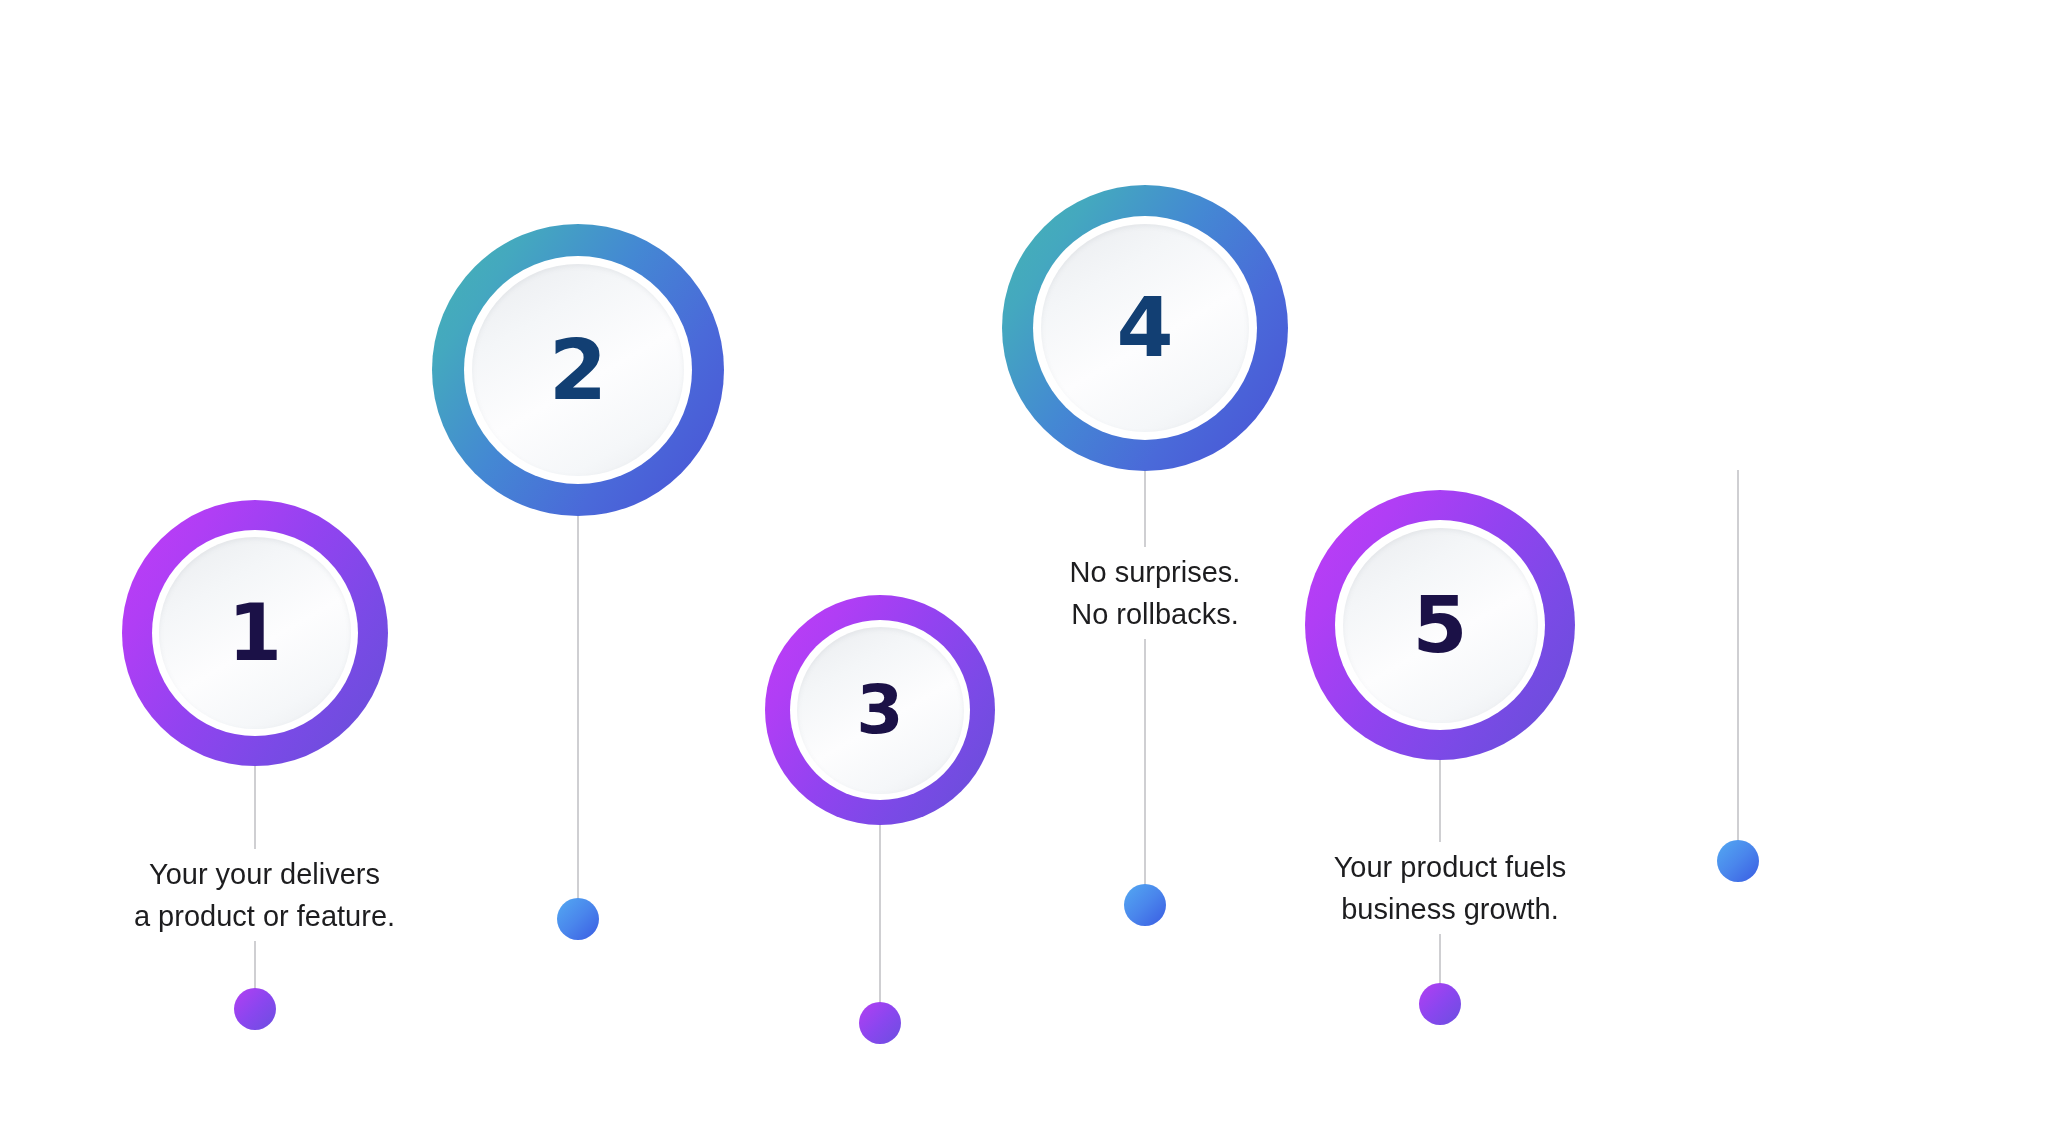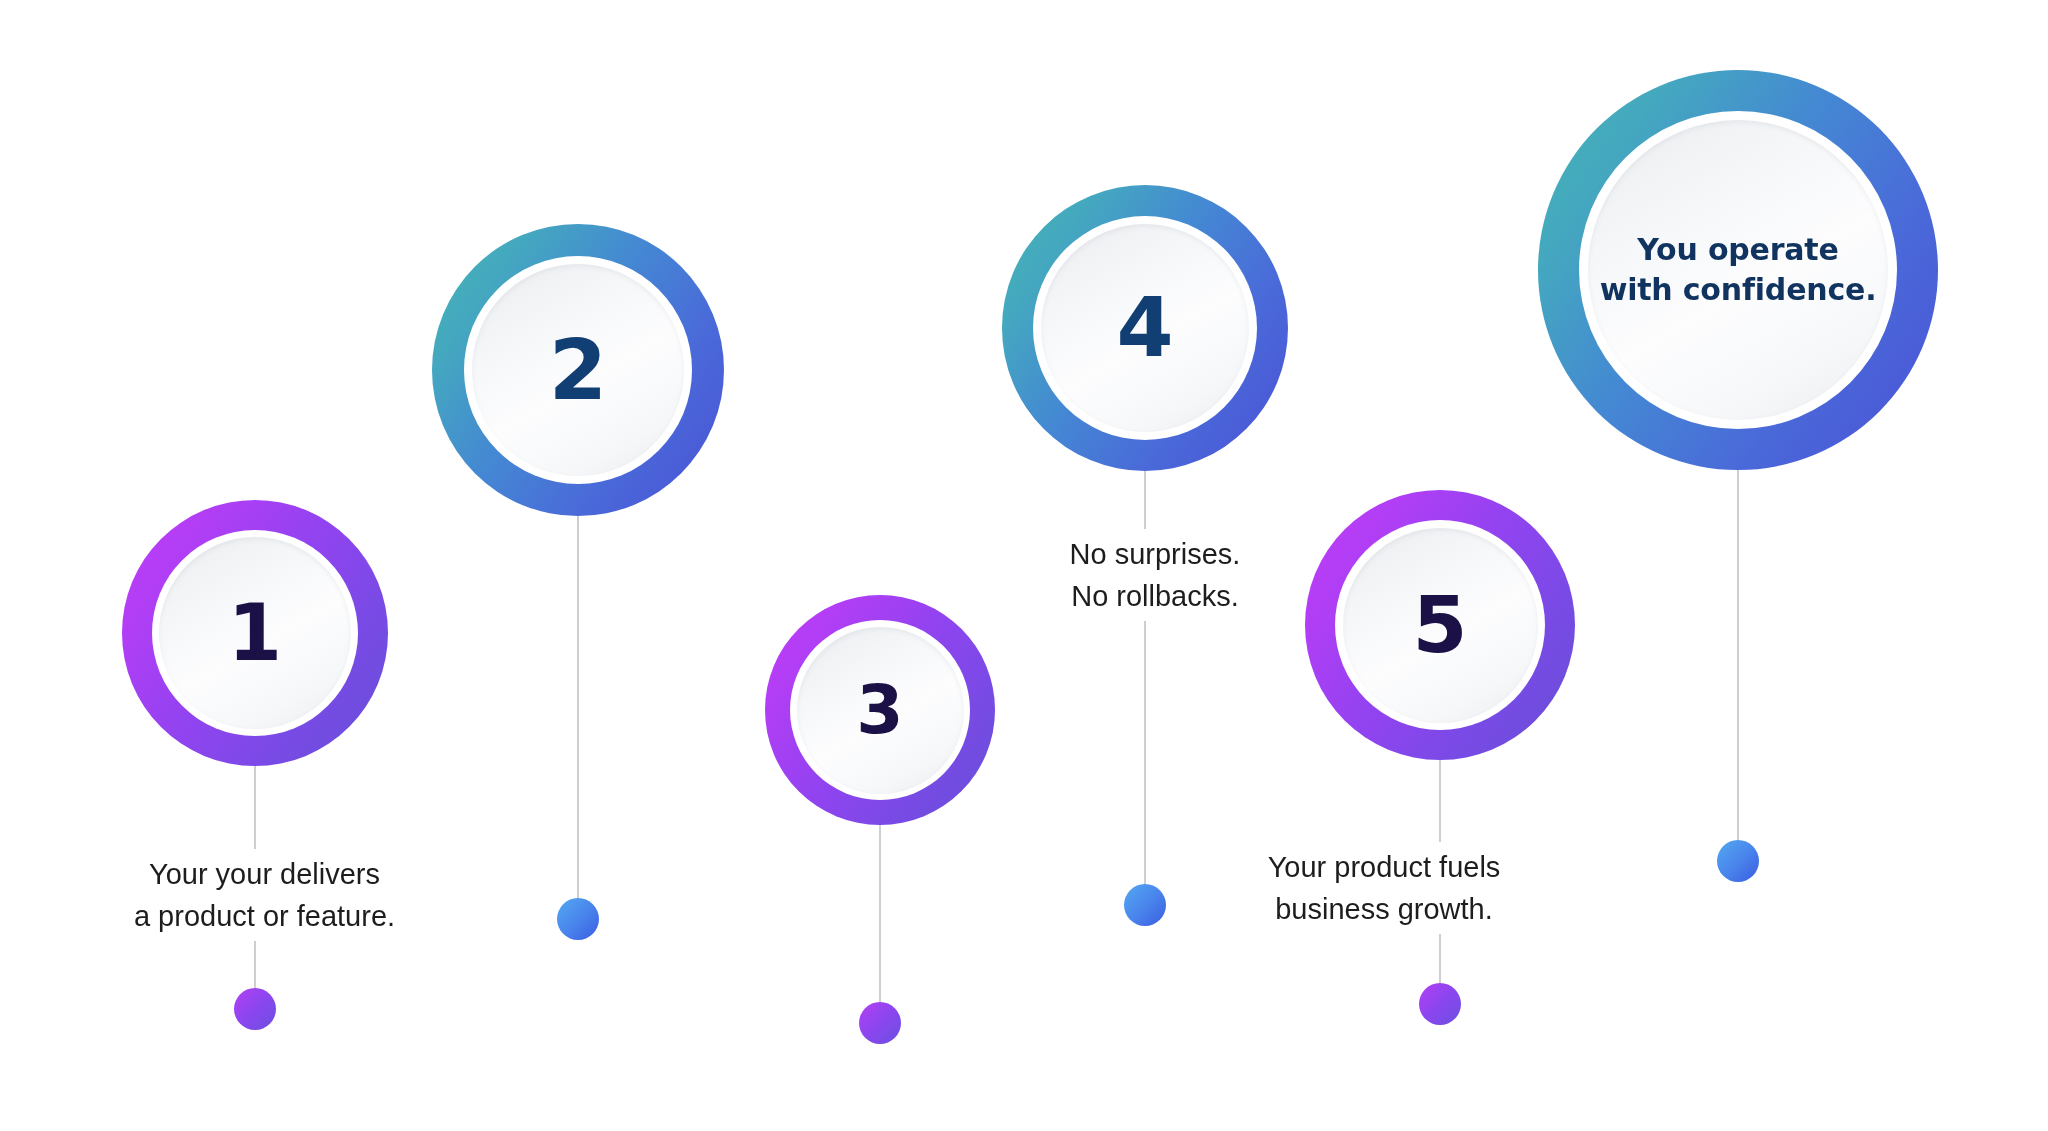--- a/index.html
+++ b/index.html
@@ -171,46 +171,38 @@
   <div class="connector" style="left:1144px; top:468px; height:442px;"></div>
 
   <div class="node ring-teal" style="left:1002px; top:185px; width:286px; height:286px;">
     <div class="gap" style="width:224px; height:224px;">
       <div class="disc" style="width:208px; height:208px;">
         <span class="node-number num-blue" style="font-size:82px;">4</span>
       </div>
     </div>
   </div>
 
-  <div class="caption" style="left:1018px; top:529px; width:254px;">No surprises.
+  <div class="caption" style="left:1018px; top:547px; width:254px;">No surprises.
 No rollbacks.</div>
 
   <div class="dot blue" style="left:1124px; top:884px; width:42px; height:42px;"></div>
 
   <div class="connector" style="left:1439px; top:755px; height:248px;"></div>
 
   <div class="node ring-purple" style="left:1305px; top:490px; width:270px; height:270px;">
     <div class="gap" style="width:210px; height:210px;">
       <div class="disc" style="width:195px; height:195px;">
         <span class="node-number num-purple" style="font-size:79px;">5</span>
       </div>
     </div>
   </div>
 
-  <div class="caption" style="left:1219px; top:842px; width:310px;">Your product fuels
+  <div class="caption" style="left:1285px; top:842px; width:310px;">Your product fuels
 business growth.</div>
 
   <div class="dot purple" style="left:1419px; top:983px; width:42px; height:42px;"></div>
 
   <div class="connector" style="left:1737px; top:470px; height:390px;"></div>
 
-  <div class="node ring-teal" style="left:1538px; top:70px; width:400px; height:400px;">
-    <div class="gap" style="width:318px; height:318px;">
-      <div class="disc" style="width:300px; height:300px;">
-        <span class="node-text" style="font-size:30px; white-space:pre-line;">You operate
-with confidence.</span>
-      </div>
-    </div>
-  </div>
 
   <div class="dot blue" style="left:1717px; top:840px; width:42px; height:42px;"></div>
 
 </div>
 
 </body></html>

